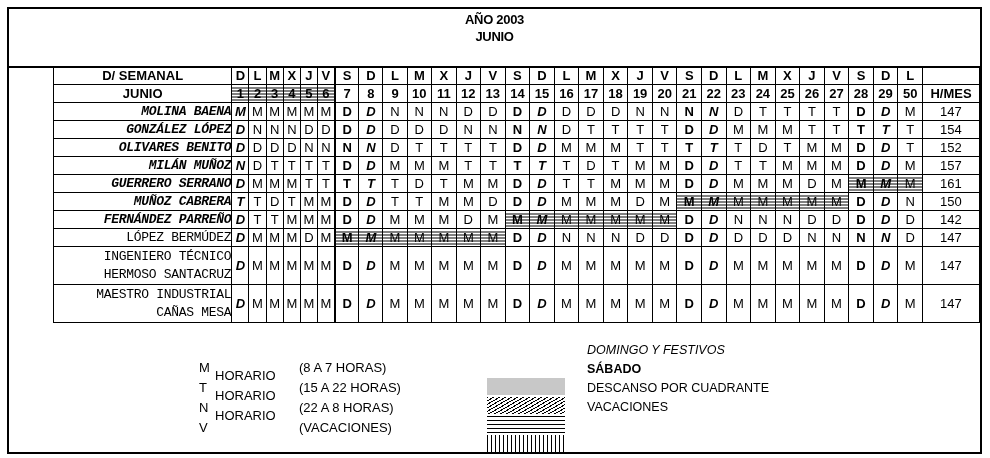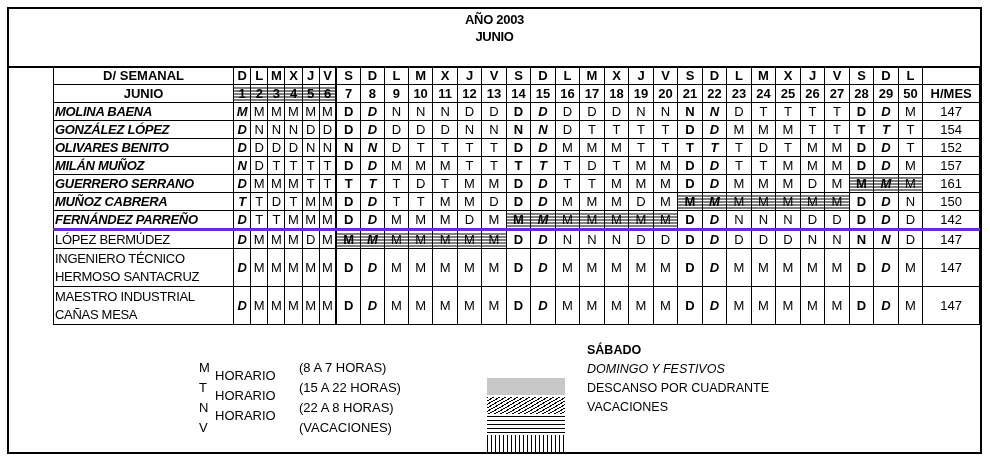--- a/index.html
+++ b/index.html
@@ -10,31 +10,31 @@
   .title-block { position: absolute; left: 0; top: 0; width: 100%; height: 57px;
                  border-bottom: 2px solid #000; text-align: center; }
   .title-line { font-size: 13px; font-weight: bold; line-height: 17px; letter-spacing: -0.3px; }
   .title-line:first-child { margin-top: 2px; }
   table.grid { position: absolute; left: 0; top: 57px; border-collapse: collapse;
                table-layout: fixed; margin-left: 44px; }
   table.grid td { border: 1px solid #000; padding: 0; text-align: center;
                   font-size: 13px; height: 17px; line-height: 17px; overflow: hidden;
                   white-space: nowrap; }
   table.grid tr.hdr td { font-weight: bold; }
-  table.grid td.name { text-align: left; padding-left: 1px; font-weight: bold; font-style: italic;
-                       letter-spacing: -0.3px; }
+  table.grid td.name { text-align: right; padding-left: 1px; font-weight: bold; font-style: italic;
+                       letter-spacing: -0.3px; font-family: Liberation Mono, monospace; }
   table.grid td.name.plain { font-weight: normal; font-style: normal; }
   table.grid td.name.two { white-space: normal; line-height: 18px; }
   table.grid td.hdrname { text-align: center; font-weight: bold; }
   table.grid tr.tall td { height: 37px; }
   td.sat { font-weight: bold; }
   td.sun { font-weight: bold; font-style: italic; }
   td.thick-l { border-left: 2px solid #000 !important; }
   td.hmes { font-size: 13px; }
-  tr.sep-top td { border-top: 3px solid #6d28d9; }
+  tr.sep-top td { border-top: 1px solid #6d28d9; }
   .corre { background-image: repeating-linear-gradient(to bottom, transparent 0, transparent 2px, #000 2px, #000 3px); }
   .legend { position: absolute; left: 0; top: 331px; width: 100%; height: 112px; }
   .leg-left { position: absolute; left: 190px; top: 18px; font-size: 13px; }
   .leg-row { height: 20px; line-height: 20px; position: relative; }
   .leg-code { position: absolute; left: 0; width: 16px; }
   .leg-word { position: absolute; left: 16px; margin-top: 8px; }
   .leg-desc { position: absolute; left: 100px; white-space: nowrap; }
   .leg-right { position: absolute; left: 578px; top: 1px; font-size: 12.5px; }
   .leg-right .leg-row { height: 19px; line-height: 19px; white-space: nowrap; }
   .swatches { position: absolute; left: 478px; top: 38px; width: 78px; }
@@ -525,19 +525,19 @@
     </div>
 
     <div class="swatches">
       <div class="sw sw-dots"></div>
       <div class="sw sw-diag"></div>
       <div class="sw sw-horiz"></div>
       <div class="sw sw-vert"></div>
     </div>
 
     <div class="leg-right">
+      <div class="leg-row" style="font-style:italic;">DOMINGO Y FESTIVOS</div>
       <div class="leg-row" style="font-weight:bold;">SÁBADO</div>
-      <div class="leg-row" style="font-style:italic;">DOMINGO Y FESTIVOS</div>
       <div class="leg-row">DESCANSO POR CUADRANTE</div>
       <div class="leg-row">VACACIONES</div>
     </div>
   </div>
 </div>
 
 </body></html>

